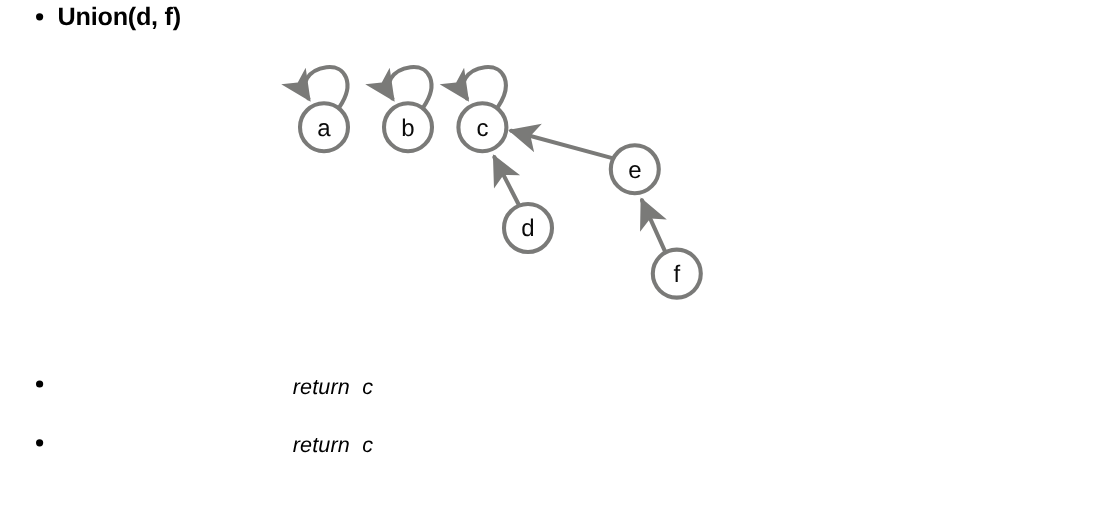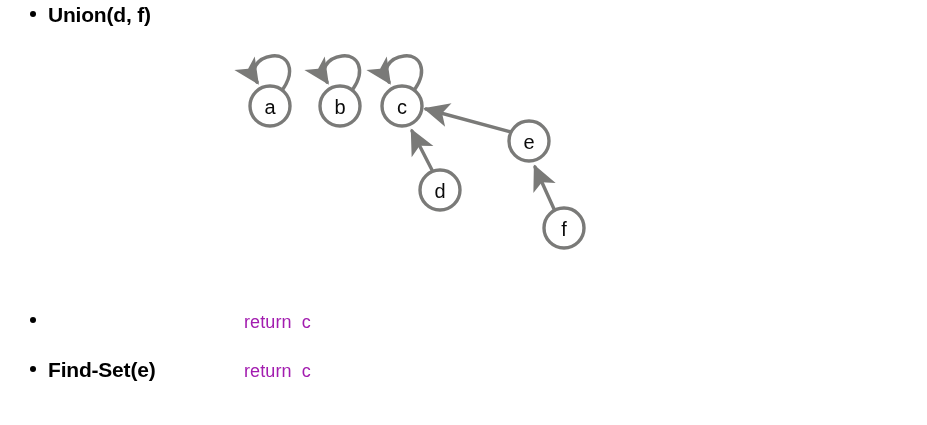--- a/index.html
+++ b/index.html
@@ -40,23 +40,24 @@
   .bullet-label {
     font-size: 21px;
     font-weight: bold;
     letter-spacing: -0.2px;
     color: #000000;
   }
   .bullet-aside {
     position: absolute;
     font-size: 18px;
     font-weight: normal;
-    color: #a21caf;
+    color: #000000;
     letter-spacing: 0.1px;
     white-space: pre;
+    font-style: italic;
   }
 
   #line-union  { left: 48px; top: 3px; }
   #dot-union   { left: 30px; top: 11px; }
 
   #line-find-d { left: 48px; top: 309px; }
   #dot-find-d  { left: 30px; top: 317px; }
   #aside-find-d{ left: 244px; top: 312px; }
 
   #line-find-e { left: 48px; top: 358px; }
@@ -157,18 +158,15 @@
     <g>
       <circle cx="564" cy="228" r="20" fill="#ffffff" stroke="#7a7a78" stroke-width="3.4"></circle>
       <text class="node-letter" x="564" y="229">f</text>
     </g>
   </svg>
 
   <span class="bullet-dot" id="dot-find-d"></span>
   <span class="bullet-aside" id="aside-find-d">return  c</span>
 
   <span class="bullet-dot" id="dot-find-e"></span>
-  <div class="bullet-line" id="line-find-e">
-    <span class="bullet-label">Find-Set(e)</span>
-  </div>
   <span class="bullet-aside" id="aside-find-e">return  c</span>
 
 </div>
 
 </body></html>

